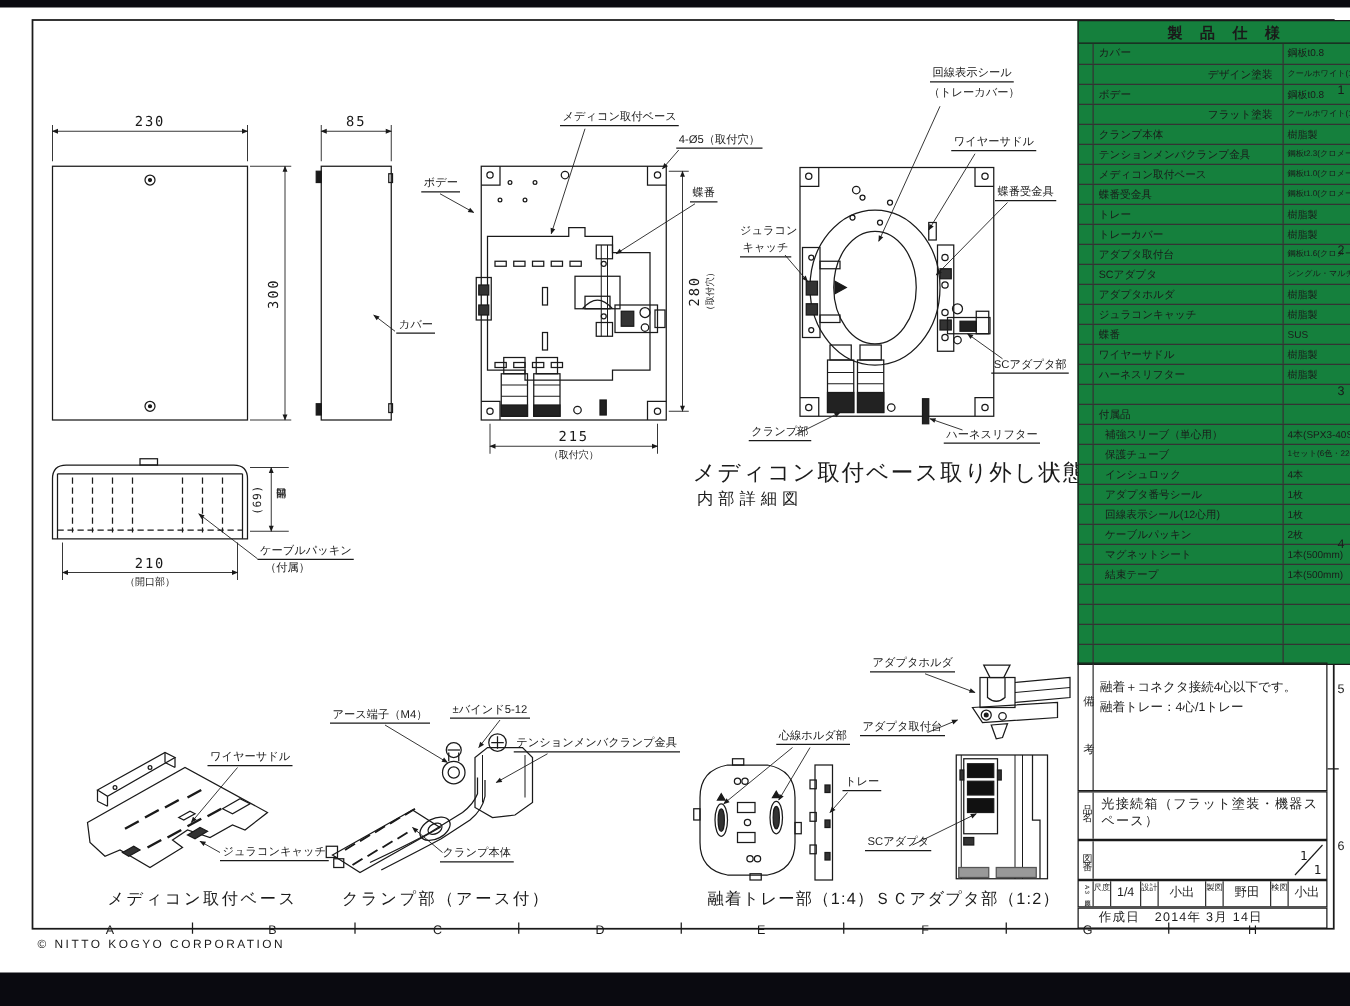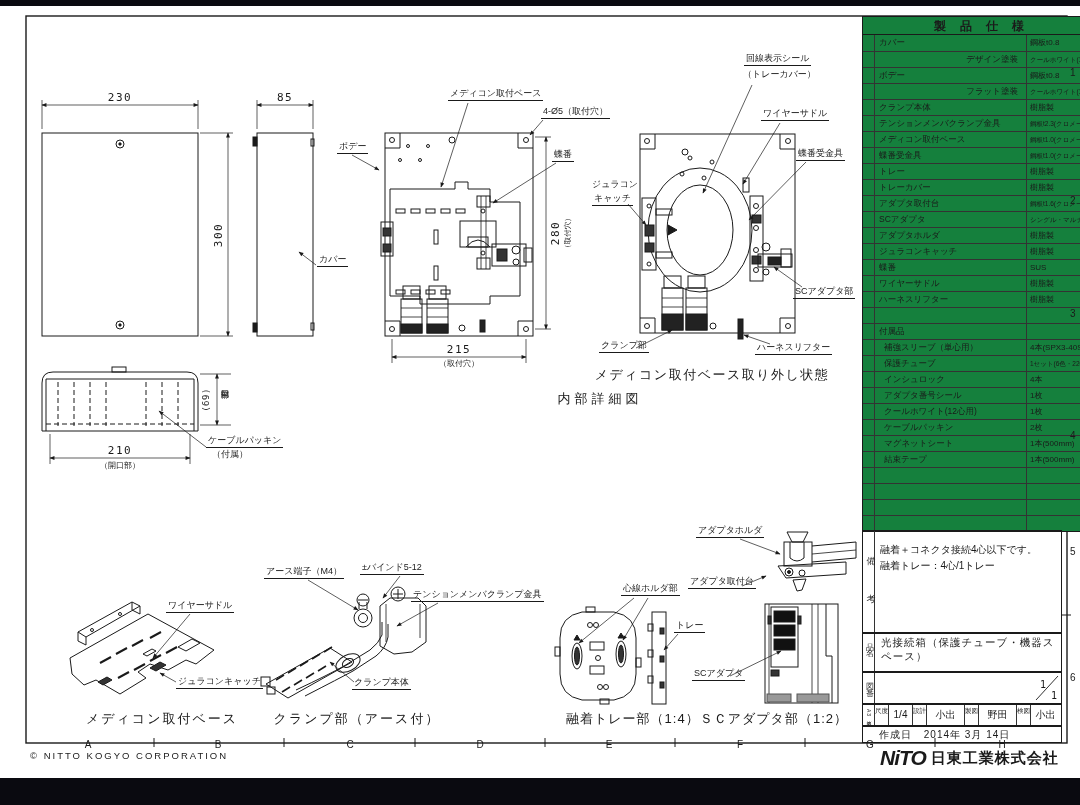--- a/index.html
+++ b/index.html
@@ -401,21 +401,21 @@
 
 <div class="lbl" style="left:744px;top:48px">回線表示シール</div>
 <div class="lbl nou" style="left:741px;top:64px">（トレーカバー）</div>
 <div class="lbl" style="left:761px;top:103px">ワイヤーサドル</div>
 <div class="lbl" style="left:796px;top:143px">蝶番受金具</div>
 <div class="lbl nou" style="left:590px;top:174px">ジュラコン</div>
 <div class="lbl" style="left:592px;top:188px">キャッチ</div>
 <div class="lbl" style="left:793px;top:281px">SCアダプタ部</div>
 <div class="lbl" style="left:599px;top:335px">クランプ部</div>
 <div class="lbl" style="left:755px;top:337px">ハーネスリフター</div>
-<div class="cap" style="left:712px;top:360px;font-size:13px;letter-spacing:1.5px">メディコン取付ベース取り外し状態</div>
+<div class="cap" style="left:712px;top:360px;font-size:18px;letter-spacing:1.5px">メディコン取付ベース取り外し状態</div>
 
 <div class="lbl" style="left:166px;top:595px">ワイヤーサドル</div>
 <div class="lbl" style="left:176px;top:671px">ジュラコンキャッチ</div>
 <div class="cap" style="left:162px;top:704px">メディコン取付ベース</div>
 
 <div class="lbl" style="left:264px;top:561px">アース端子（M4）</div>
 <div class="lbl" style="left:360px;top:557px">±バインド5-12</div>
 <div class="lbl" style="left:411px;top:584px">テンションメンバクランプ金具</div>
 <div class="lbl" style="left:352px;top:672px">クランプ本体</div>
 <div class="cap" style="left:357px;top:704px">クランプ部（アース付）</div>
@@ -540,21 +540,21 @@
             <div class="slab">インシュロック</div>
             <div class="sval">4本</div>
           </div>
           <div class="srow indent">
             <div class="sgut"></div>
             <div class="slab">アダプタ番号シール</div>
             <div class="sval">1枚</div>
           </div>
           <div class="srow indent">
             <div class="sgut"></div>
-            <div class="slab">クールホワイト(12心用)</div>
+            <div class="slab">回線表示シール(12心用)</div>
             <div class="sval">1枚</div>
           </div>
           <div class="srow indent">
             <div class="sgut"></div>
             <div class="slab">ケーブルパッキン</div>
             <div class="sval">2枚</div>
           </div>
           <div class="srow indent">
             <div class="sgut"></div>
             <div class="slab">マグネットシート</div>
@@ -593,21 +593,21 @@
     <div id="remark-label">備考</div>
   </div>
   <div class="rline" style="top:12px">融着＋コネクタ接続4心以下です。</div>
   <div class="rline" style="top:28px">融着トレー：4心/1トレー</div>
 </div>
 
 <div class="tb" id="tb-name">
   <div class="tbgut">
     <span class="vert">品名</span>
   </div>
-  <div id="tb-product">光接続箱（保護チューブ・機器スペース）</div>
+  <div id="tb-product">光接続箱（フラット塗装・機器スペース）</div>
 </div>
 
 <div class="tb" id="tb-zuban">
   <div class="tbgut">
     <span class="vert">図番</span>
   </div>
 </div>
 
 <div class="tb" id="tb-persons">
   <div class="pcell" style="width:12px">
@@ -622,24 +622,20 @@
   <div class="pcell plab" style="width:14px">検図</div>
   <div class="pcell pval" style="width:29px;border-right:none">小出</div>
 </div>
 
 <div class="tb" id="tb-date">
   <span>作成日</span>
   <span>2014年 3月 14日</span>
 </div>
 
 <div id="copyright">© NITTO KOGYO CORPORATION</div>
-<div id="logo">
-  <span id="logo-mark">NiTO</span>
-  <span id="logo-name">日東工業株式会社</span>
-</div>
 
 <span class="gl" style="left: 88px; top: 733px;">A</span>
       <span class="gl" style="left: 218px; top: 733px;">B</span>
       <span class="gl" style="left: 350px; top: 733px;">C</span>
       <span class="gl" style="left: 480px; top: 733px;">D</span>
       <span class="gl" style="left: 609px; top: 733px;">E</span>
       <span class="gl" style="left: 740px; top: 733px;">F</span>
       <span class="gl" style="left: 870px; top: 733px;">G</span>
       <span class="gl" style="left: 1002px; top: 733px;">H</span>
       <span class="gn" style="left: 1070px; top: 61px;">1</span>

